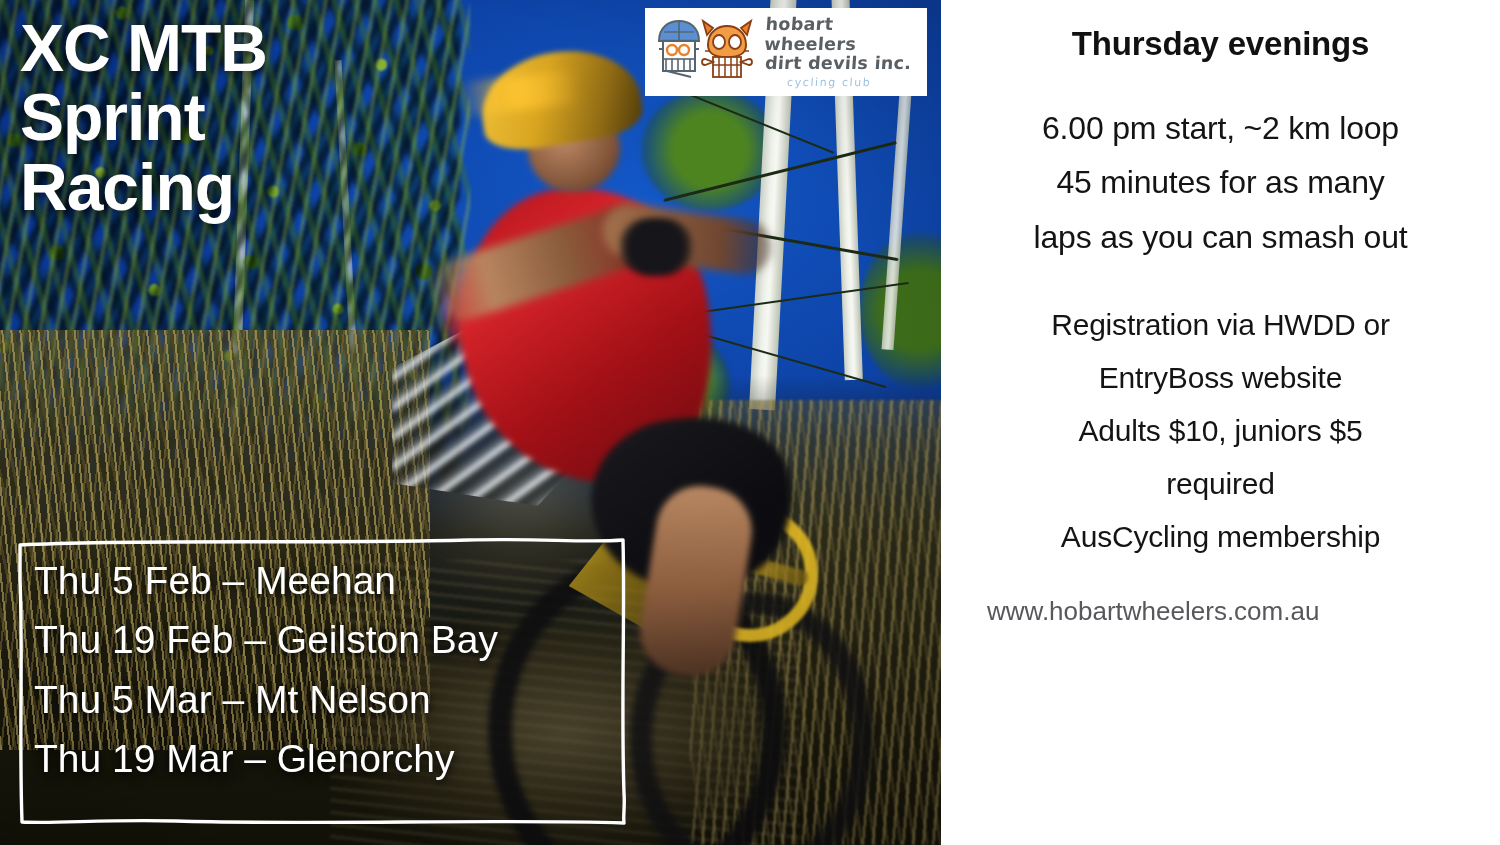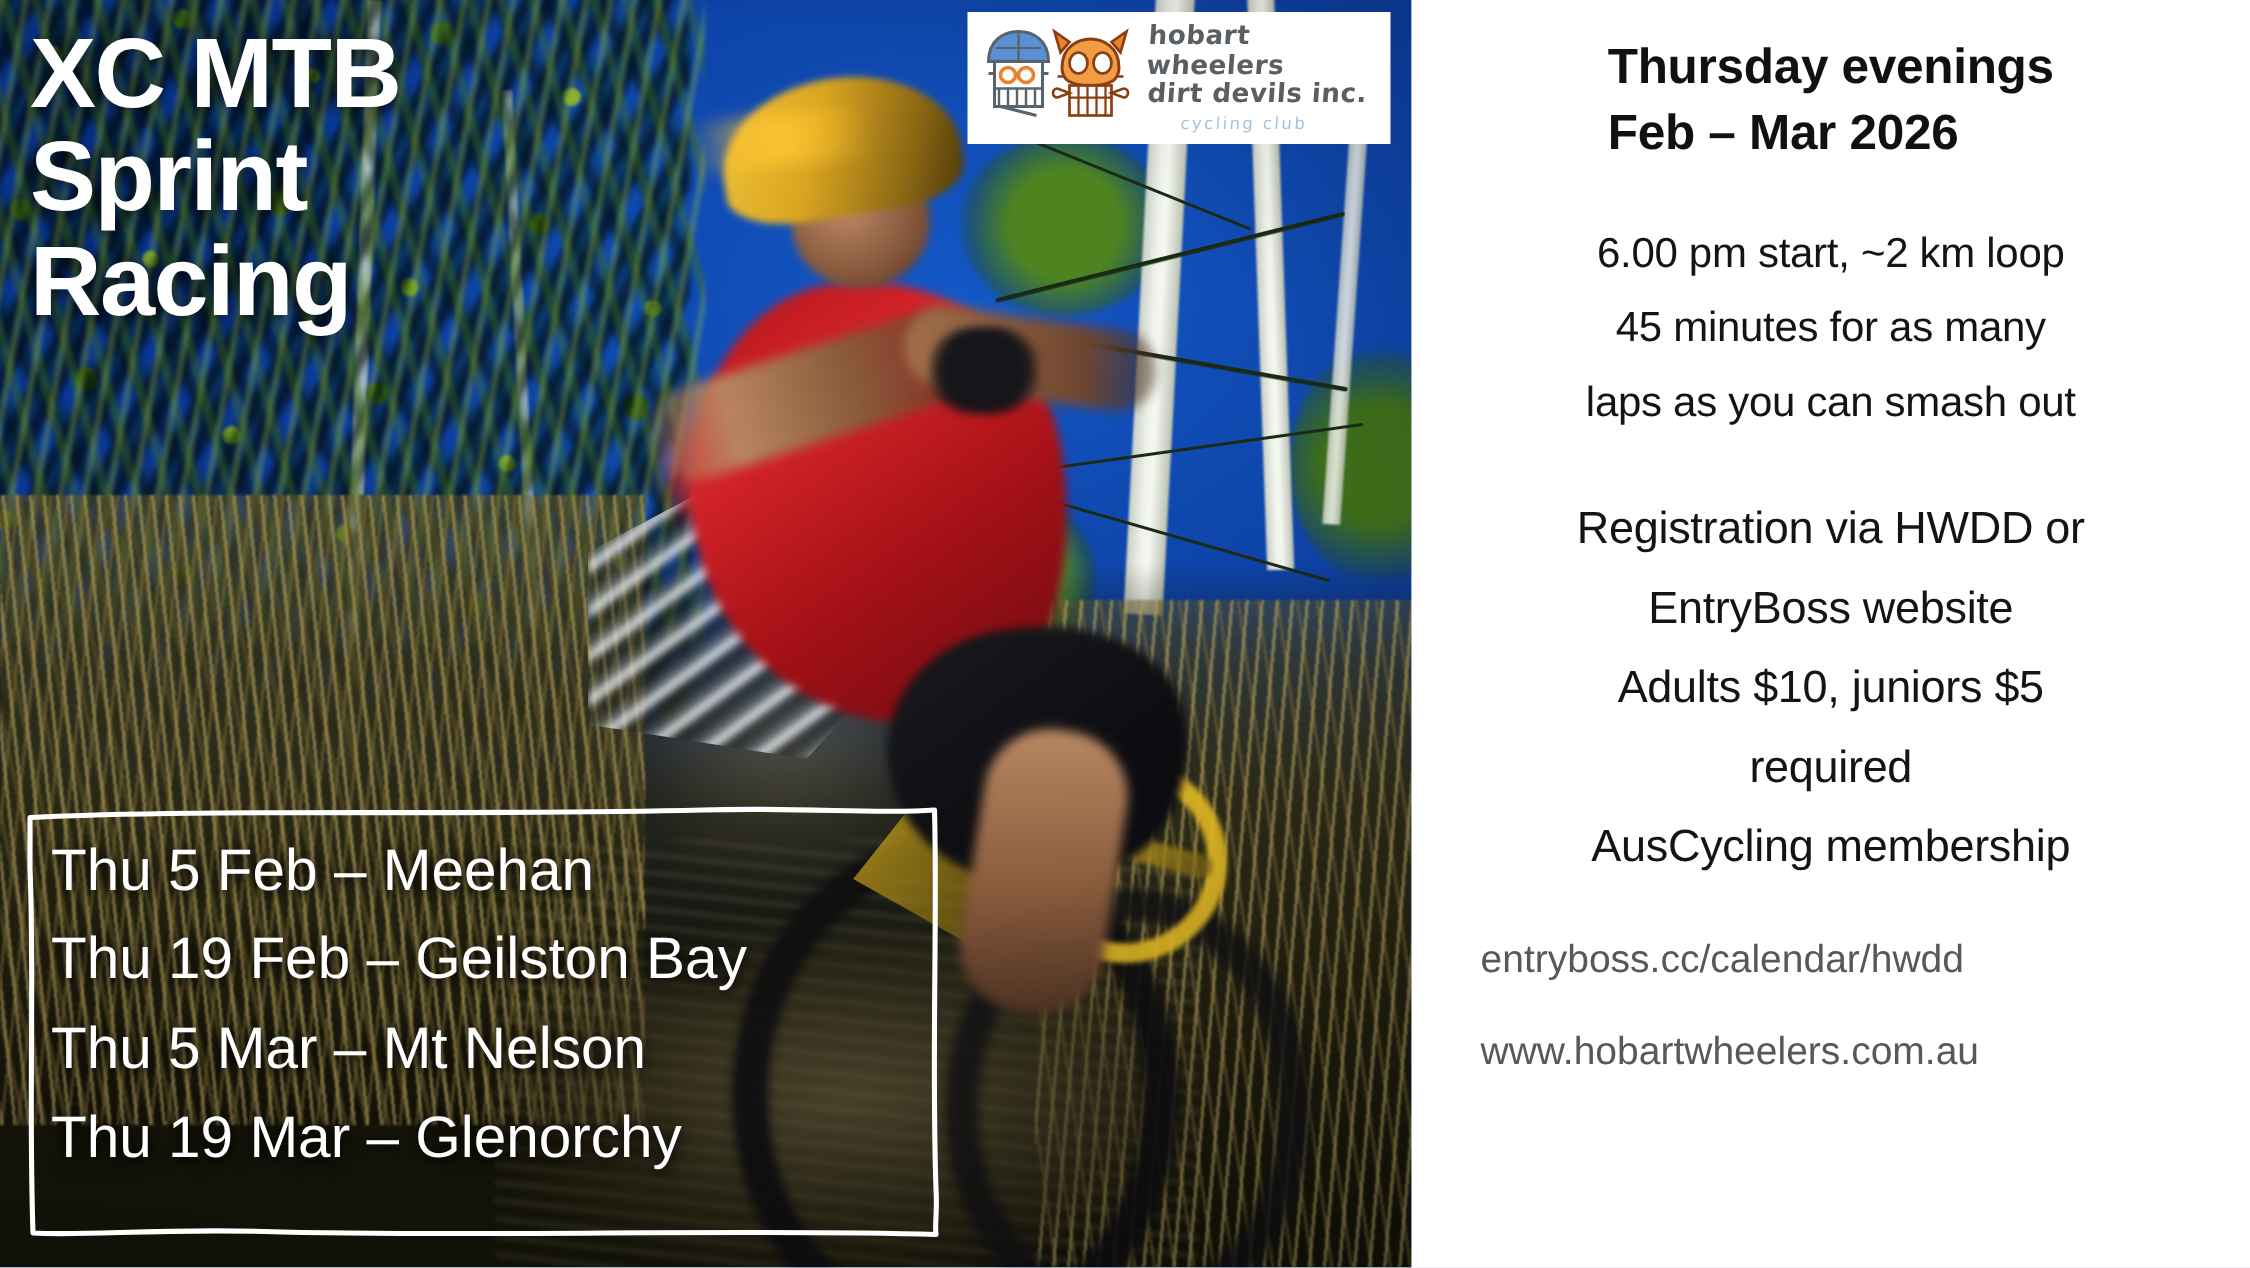--- a/index.html
+++ b/index.html
@@ -258,21 +258,21 @@
     display:flex;flex-direction:column;align-items:center;
     box-sizing:border-box;padding:22px 18px 0 18px;
   }
   .r-head{
     text-align:left;color:#111111;font-weight:700;
     font-size:33px;line-height:1.32;letter-spacing:-.2px;
   }
   .r-gap1{height:42px;}
   .r-body{
     text-align:center;color:#141414;font-weight:400;
-    font-size:28px;line-height:1.30;letter-spacing:-.2px;
+    font-size:32px;line-height:1.30;letter-spacing:-.2px;
   }
   .r-body p{margin:0 0 13px 0;}
   .r-gap2{height:34px;}
   .r-reg{
     text-align:center;color:#141414;font-weight:400;
     font-size:30px;line-height:1.30;letter-spacing:-.2px;
   }
   .r-reg p{margin:0 0 14px 0;}
   .r-links{
     width:100%;margin-top:26px;padding-left:28px;box-sizing:border-box;
@@ -393,21 +393,20 @@
       <div>Thu 19 Feb – Geilston Bay</div>
       <div>Thu 5 Mar – Mt Nelson</div>
       <div>Thu 19 Mar – Glenorchy</div>
     </div>
   </div>
 
   <div class="right">
 
     <div class="r-head">
       <div>Thursday evenings</div>
-      <div>Feb – Mar 2026</div>
     </div>
 
     <div class="r-gap1"></div>
 
     <div class="r-body">
       <p>6.00 pm start, ~2 km loop</p>
       <p>45 minutes for as many</p>
       <p>laps as you can smash out</p>
     </div>
 
@@ -415,19 +414,18 @@
 
     <div class="r-reg">
       <p>Registration via HWDD or</p>
       <p>EntryBoss website</p>
       <p>Adults $10, juniors $5</p>
       <p>required</p>
       <p>AusCycling membership</p>
     </div>
 
     <div class="r-links">
-      <p>entryboss.cc/calendar/hwdd</p>
       <p>www.hobartwheelers.com.au</p>
     </div>
 
   </div>
 
 </div>
 
 </body></html>

